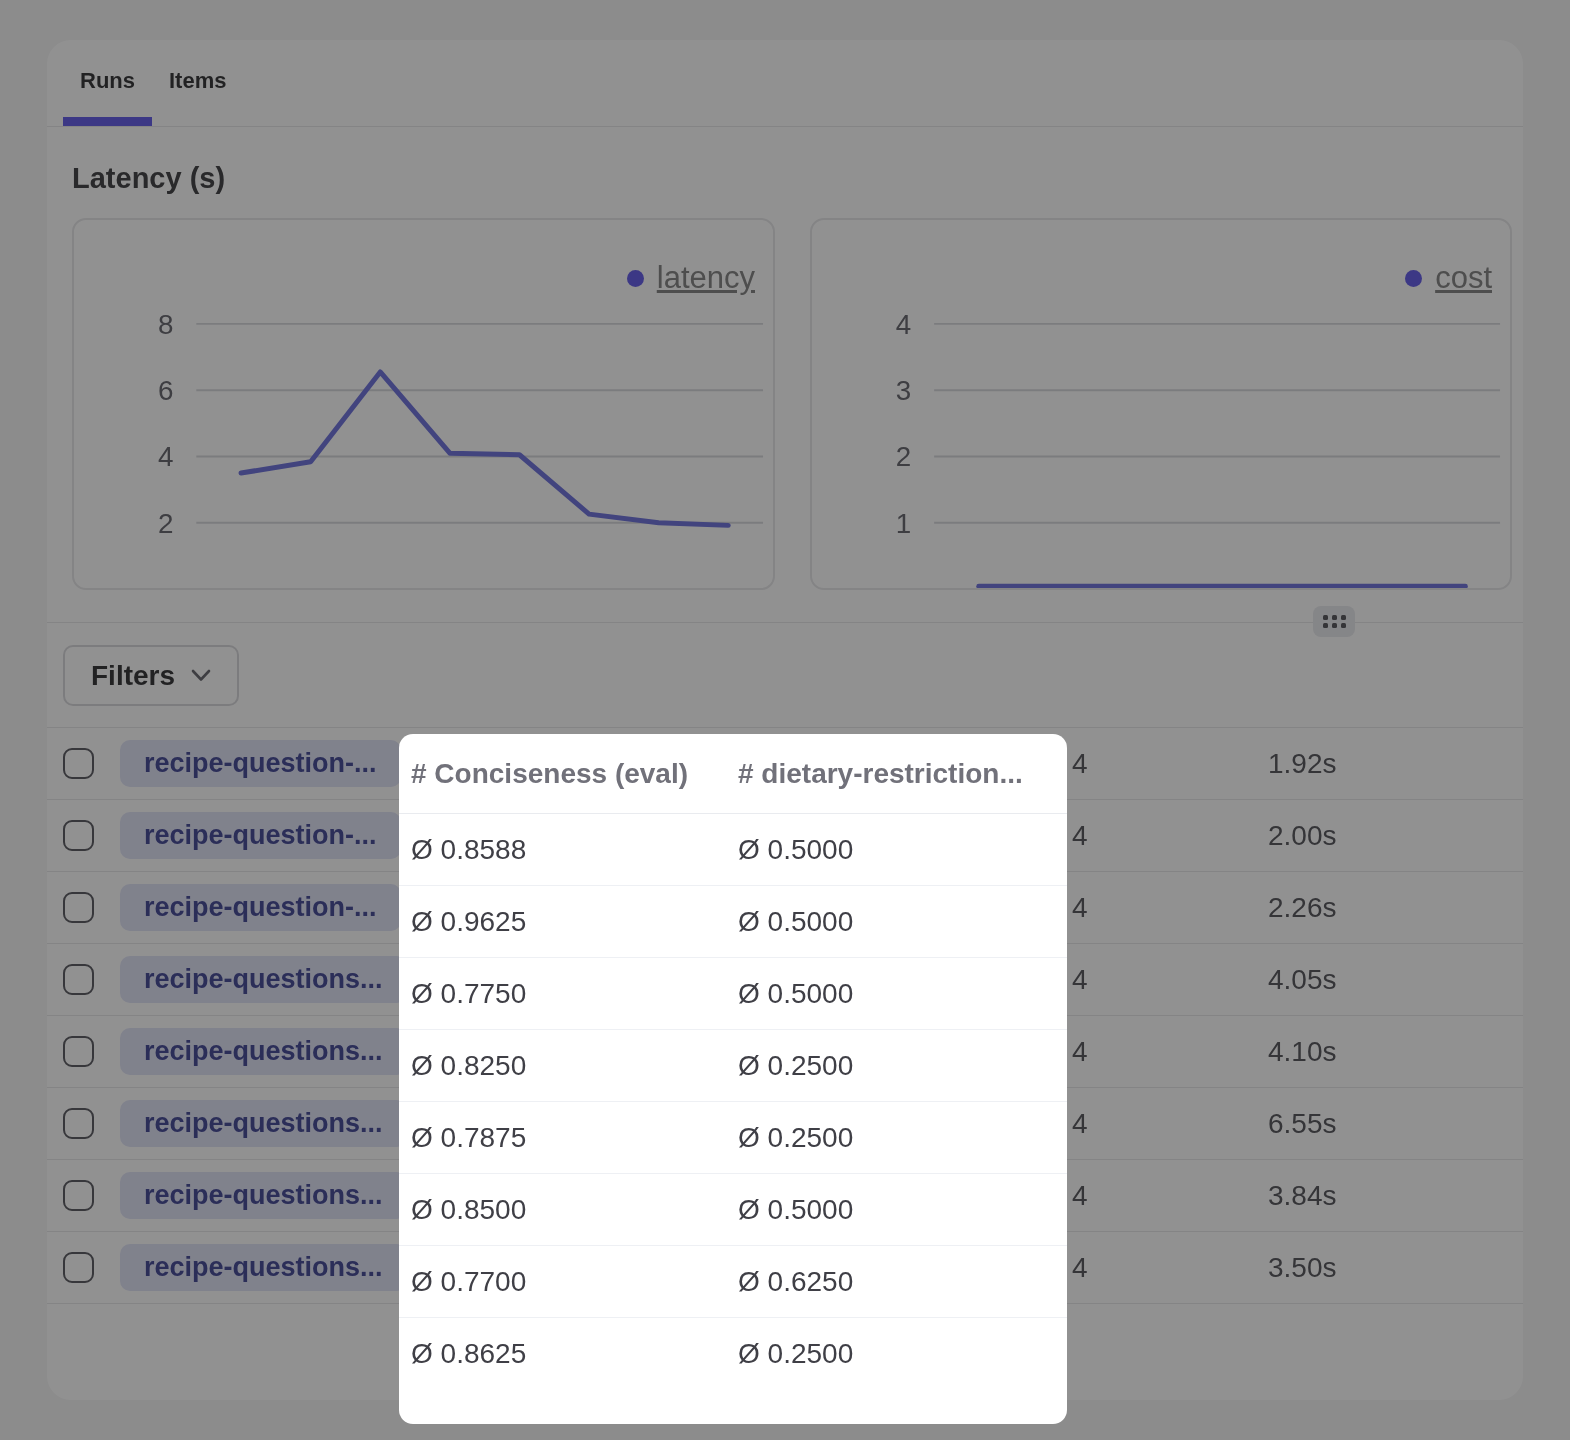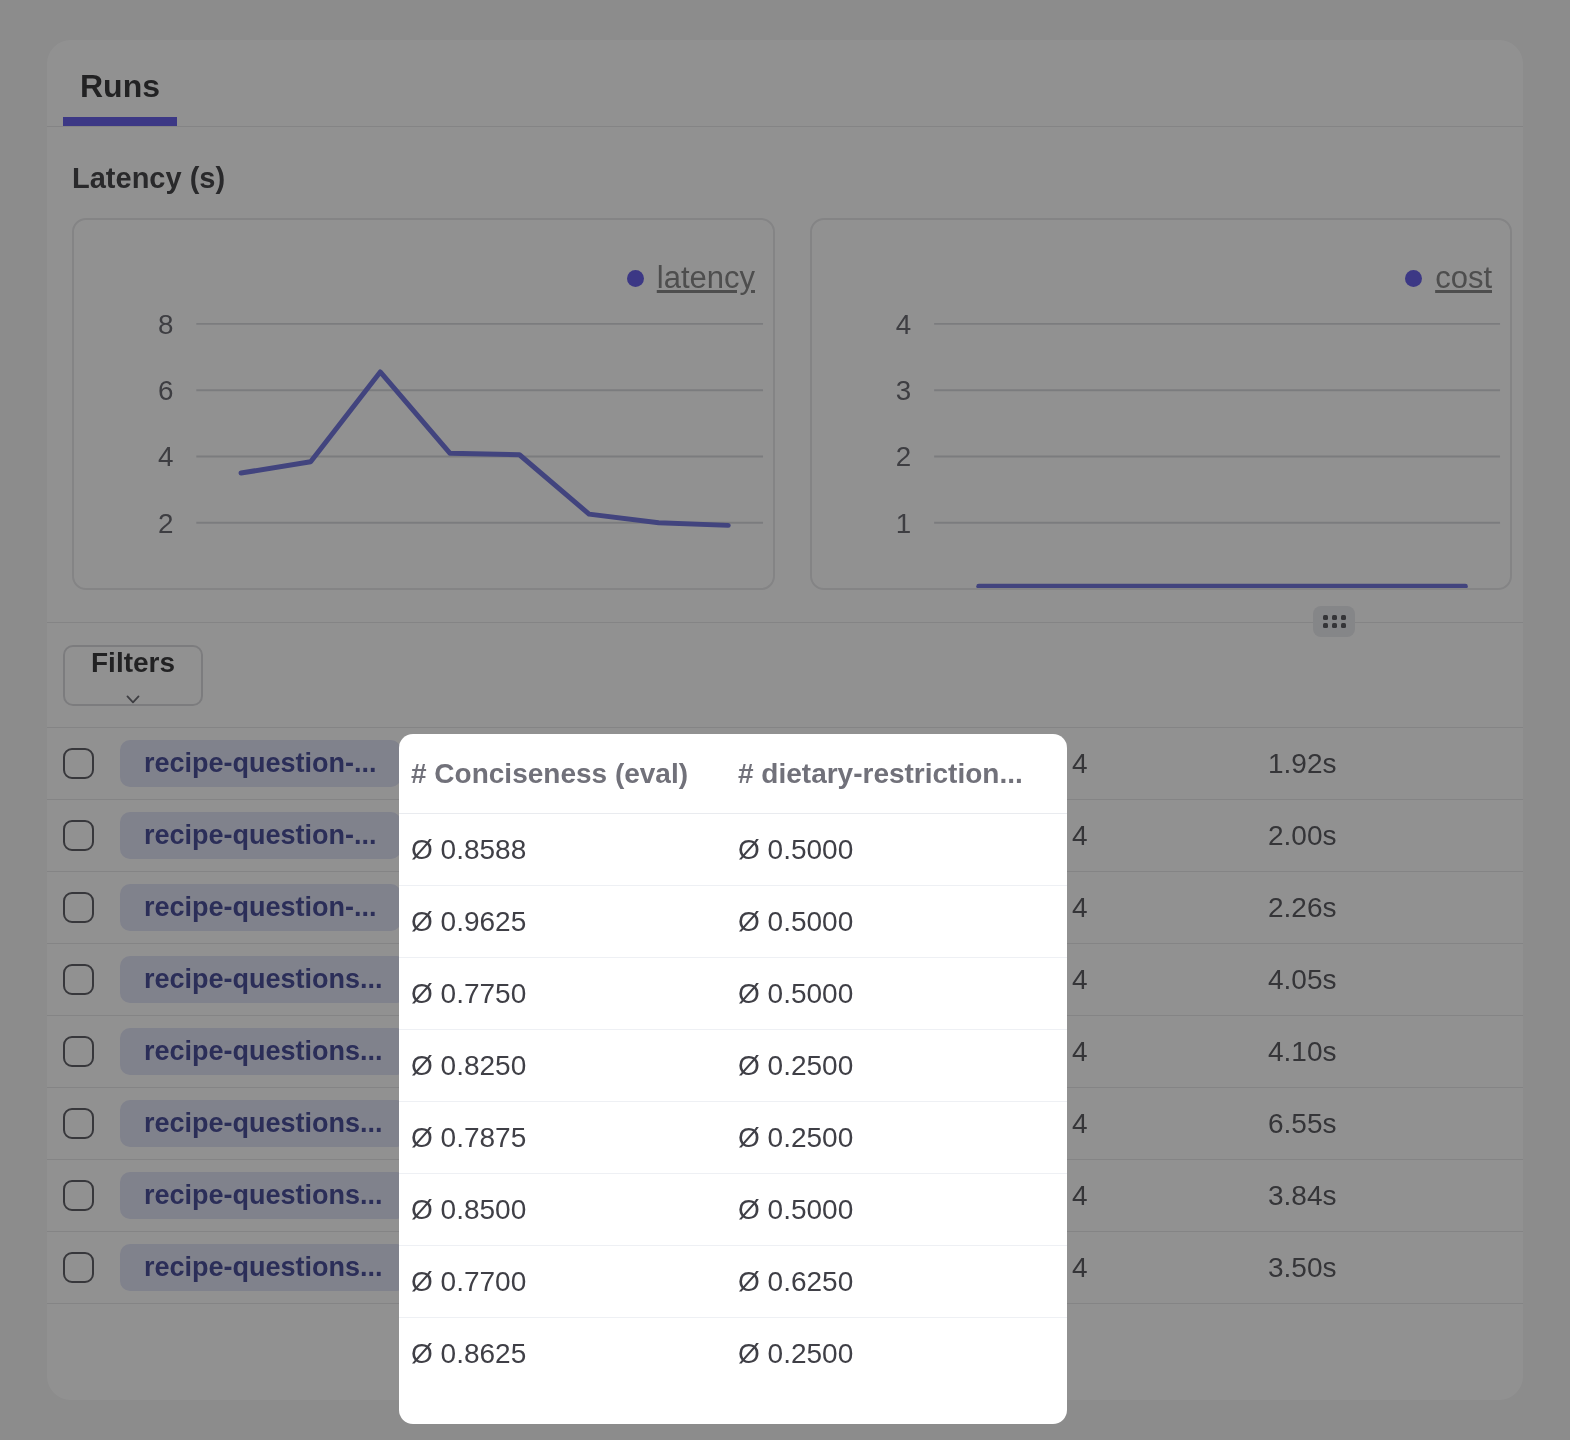--- a/index.html
+++ b/index.html
@@ -19,21 +19,21 @@
   *{margin:0;padding:0;box-sizing:border-box;}
   html,body{margin:0;padding:0;}
   body{font-family:"Liberation Sans","DejaVu Sans",sans-serif;}
   .stage{position:relative;width:1570px;height:1440px;background:var(--outer_bg);overflow:hidden;}
 
   
   .card{position:absolute;left:47px;top:40px;width:1476px;height:1360px;background:#ffffff;border-radius:24px;}
 
   
   .tabs{position:absolute;left:0;top:0;width:100%;height:87px;border-bottom:1px solid var(--border);display:flex;padding-left:16px;}
-  .tab{position:relative;padding:28px 17px 0 17px;font-size:32px;font-weight:600;color:var(--dark_text);cursor:pointer;}
+  .tab{position:relative;padding:28px 17px 0 17px;font-size:22px;font-weight:600;color:var(--dark_text);cursor:pointer;}
   .tab.active::after{content:"";position:absolute;left:0;right:0;bottom:0;height:9px;background:var(--accent);}
 
   
   .chart-title{position:absolute;top:121px;font-size:29px;line-height:34px;font-weight:700;color:#27272a;}
   .chart-title.left{left:25px;}
   .chart-title.right{left:763px;}
   .panel{position:absolute;top:178px;height:372px;background:#fff;border:2px solid var(--border);border-radius:14px;}
   .panel.left{left:25px;width:703px;}
   .panel.right{left:763px;width:702px;}
   .panel svg{position:absolute;inset:0;width:100%;height:100%;}
@@ -43,21 +43,21 @@
   svg .grid{stroke:var(--grid);stroke-width:2;}
   svg .tick{fill:var(--tick);font-size:28px;font-family:"Liberation Sans","DejaVu Sans",sans-serif;}
   svg .dataline{fill:none;stroke:var(--line);stroke-width:5;stroke-linecap:round;stroke-linejoin:round;}
 
   .mid-divider{position:absolute;left:0;top:582px;width:100%;height:1px;background:var(--border);}
   .drag-handle{position:absolute;left:1266px;top:566px;width:42px;height:31px;border-radius:8px;background:#e7e8ec;display:flex;align-items:center;justify-content:center;cursor:grab;}
   .grid-dots{display:grid;grid-template-columns:repeat(3,5px);grid-template-rows:repeat(2,5px);gap:3px 4px;}
   .grid-dots i{width:5px;height:5px;border-radius:1.5px;background:#3f3f46;}
 
   
-  .filters-btn{position:absolute;left:16px;top:605px;height:61px;padding:0 26px;display:flex;align-items:center;gap:16px;background:#fff;border:2px solid #d4d4d8;border-radius:10px;font-family:inherit;font-size:28px;font-weight:600;color:var(--dark_text);cursor:pointer;flex-direction:column;}
+  .filters-btn{position:absolute;left:16px;top:605px;height:61px;padding:0 26px;display:flex;align-items:center;gap:16px;background:#fff;border:2px solid #d4d4d8;border-radius:10px;font-family:inherit;font-size:28px;font-weight:600;color:var(--dark_text);cursor:pointer;}
   .filters-btn svg{stroke:#52525b;stroke-width:2.6;fill:none;stroke-linecap:round;stroke-linejoin:round;}
 
   
   .table{position:absolute;left:0;top:687px;width:100%;border-top:1px solid var(--border);}
   .thead,.trow{display:grid;grid-template-columns:73px 290px 327px 335px 196px 1fr;align-items:center;}
   .thead{height:87px;border-bottom:1px solid var(--border);}
   .hcell{font-size:28px;font-weight:600;color:var(--head_text);white-space:nowrap;overflow:hidden;}
   .trow{height:72px;border-bottom:1px solid var(--border);}
   .cbwrap{padding-left:16px;}
   .checkbox{display:block;width:31px;height:31px;border:2px solid #44444c;border-radius:9px;background:transparent;cursor:pointer;}
@@ -80,20 +80,23 @@
 </style>
 </head>
 <body>
 
 <div class="stage">
   <div class="card">
 
     <div class="tabs">
       <div class="tab active">
         <span>Runs</span>
+      </div>
+      <div class="tab">
+        <span>Items</span>
       </div>
     </div>
 
     <div class="chart-title left">Latency (s)</div>
 
     <div class="panel left">
       <svg viewBox="0 0 703 372" preserveAspectRatio="none">
           <line x1="123" x2="693" y1="306" y2="306" class="grid"></line>
           <text x="100" y="316" text-anchor="end" class="tick">2</text>
           <line x1="123" x2="693" y1="239" y2="239" class="grid"></line>

